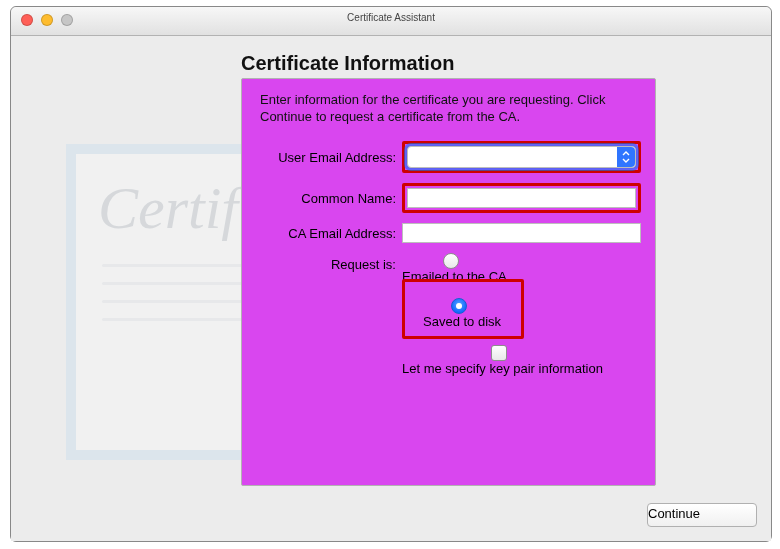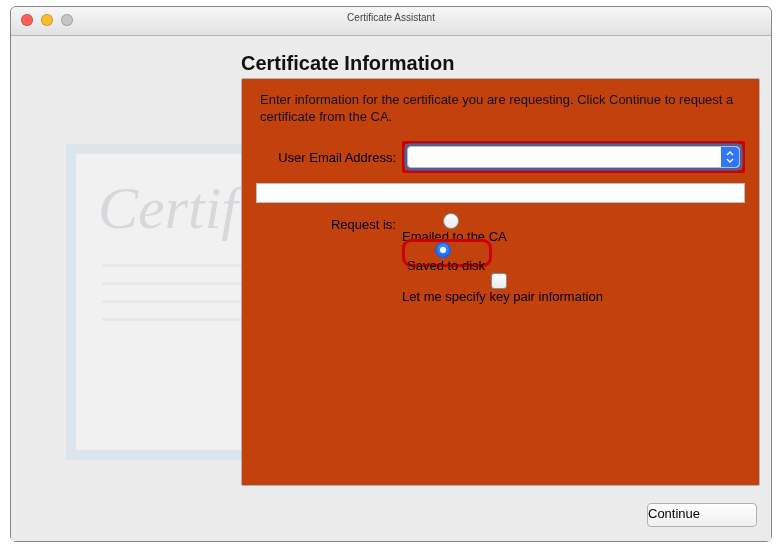--- a/index.html
+++ b/index.html
@@ -73,25 +73,25 @@
     left: 230px;
     top: 16px;
     font-size: 20px;
     font-weight: 700;
     color: #111;
   }
   .panel {
     position: absolute;
     left: 230px;
     top: 42px;
-    width: 519px;
+    width: 415px;
     height: 408px;
     border: 1px solid #b2b2b2;
     border-radius: 2px;
-    background: #c2410c;
+    background: #d946ef;
     padding: 10px 14px 0 14px;
     box-sizing: border-box;
   }
   .intro {
     font-size: 13px;
     line-height: 17px;
     color: #111;
     margin: 2px 4px 16px 4px;
   }
   .form-row {
@@ -109,22 +109,22 @@
   .ctrl {
     flex: 1;
   }
   .highlight-red {
     border: 3px solid #ce0000;
     border-radius: 2px;
     padding: 2px;
   }
   .highlight-red-tight {
     border: 3px solid #ce0000;
-    border-radius: 9px;
-    padding: 0;
+    border-radius: 2px;
+    padding: 16px;
     display: inline-flex;
     align-items: center;
   }
   
   .combo {
     position: relative;
     height: 20px;
     border: 1px solid #bdbdbd;
     border-radius: 4px;
     background: #fff;
@@ -287,22 +287,29 @@
             <div class="arrow">
               <svg width="10" height="12" viewBox="0 0 10 12">
                 <path d="M2 4 L5 1 L8 4" stroke="#fff" stroke-width="1.4" fill="none"></path>
                 <path d="M2 8 L5 11 L8 8" stroke="#fff" stroke-width="1.4" fill="none"></path>
               </svg>
             </div>
           </div>
         </div>
       </div>
 
-
       <div class="form-row">
+        <div class="lbl">Common Name:</div>
+        <div class="ctrl highlight-red">
+          <input class="txt" type="text" value="" style="">
+        </div>
+      </div>
+
+      <div class="form-row">
+        <div class="lbl">CA Email Address:</div>
         <div class="ctrl">
           <input class="txt" type="text" value="" style="">
         </div>
       </div>
 
       <div class="form-row" style="margin-bottom:4px;">
         <div class="lbl">Request is:</div>
         <div class="ctrl">
           <label class="option">
             <span class="radio"></span>

